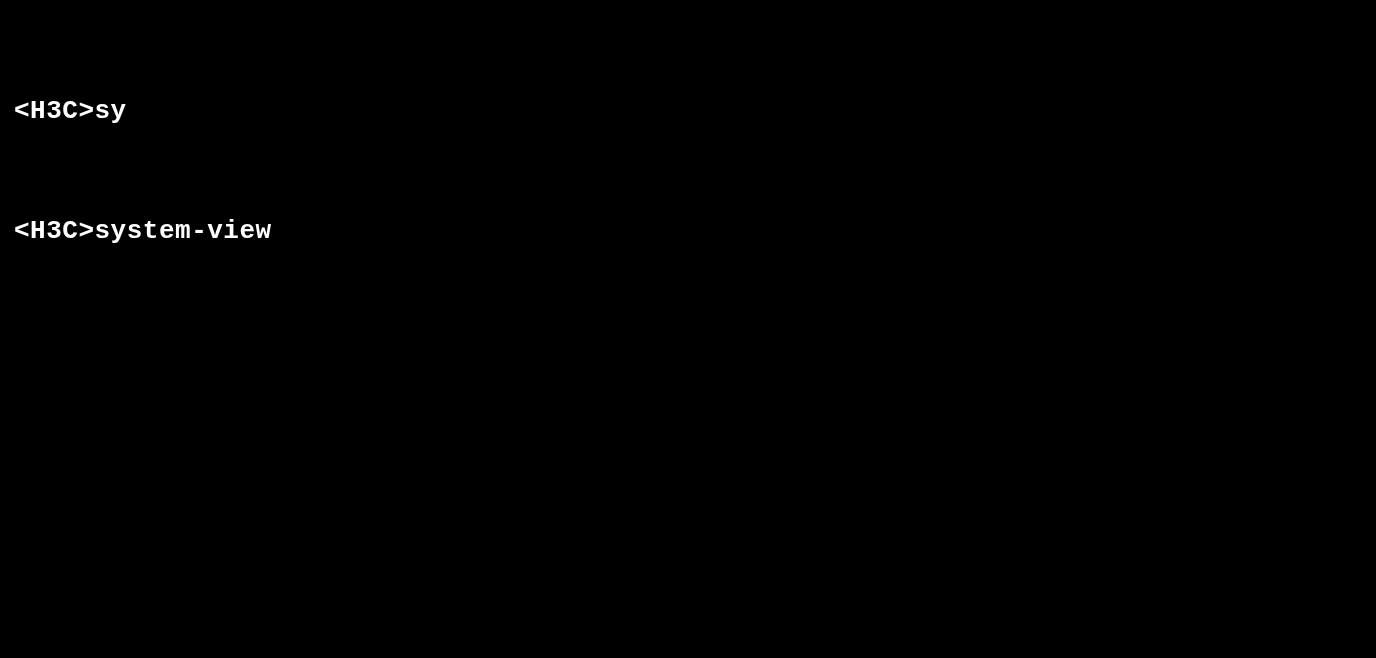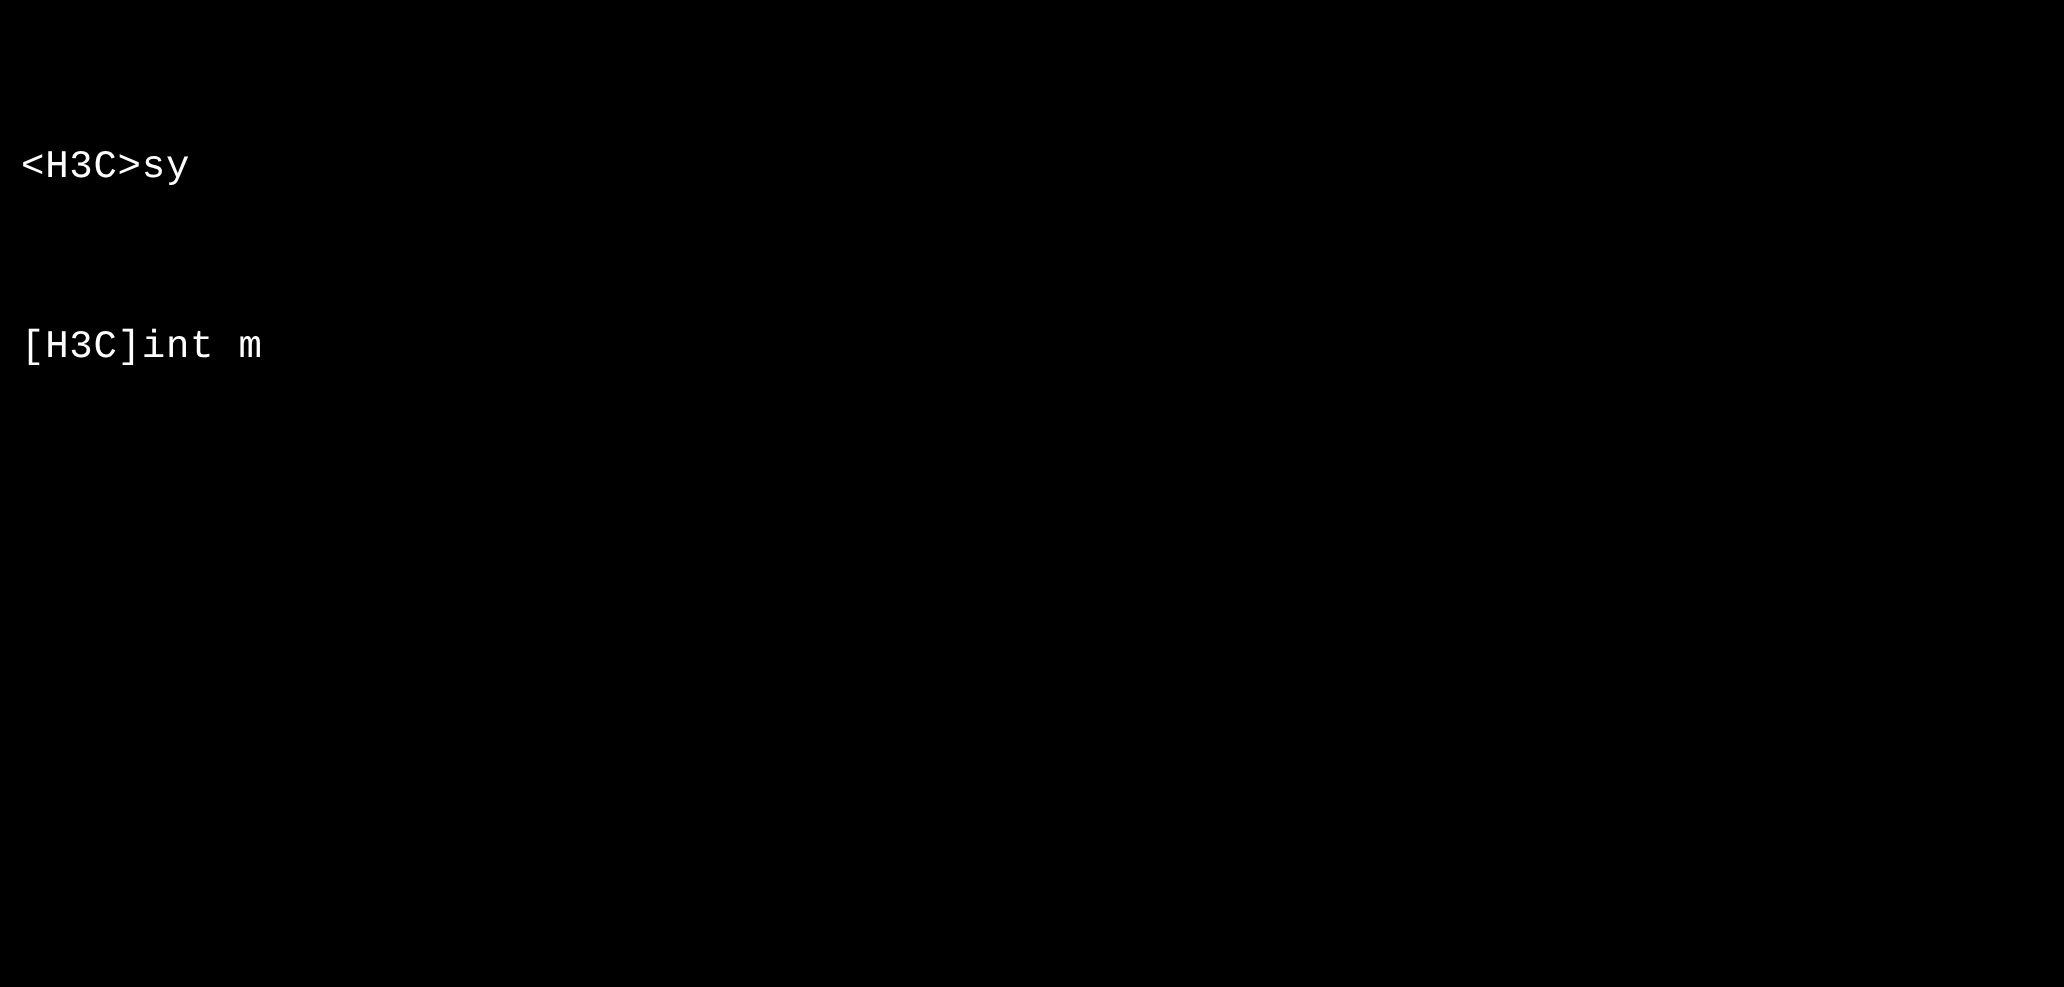--- a/index.html
+++ b/index.html
@@ -17,28 +17,29 @@
       width: 1376px;
       height: 658px;
       overflow: hidden;
       letter-spacing: 0.5px;
     }
     .terminal {
       white-space: pre;
     }
     .line {
       display: block;
+      font-weight: bold;
     }
   </style>
 </head>
 <body>
 
 <div class="terminal">
   <span class="line">&lt;H3C&gt;sy</span>
-  <span class="line">[H3C]int m</span>
+  <span class="line">&lt;H3C&gt;system-view</span>
   
   
   
   
   
   
   
   
   
   

